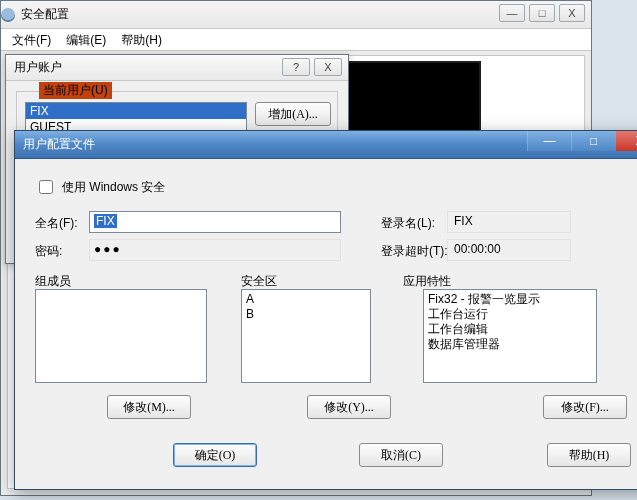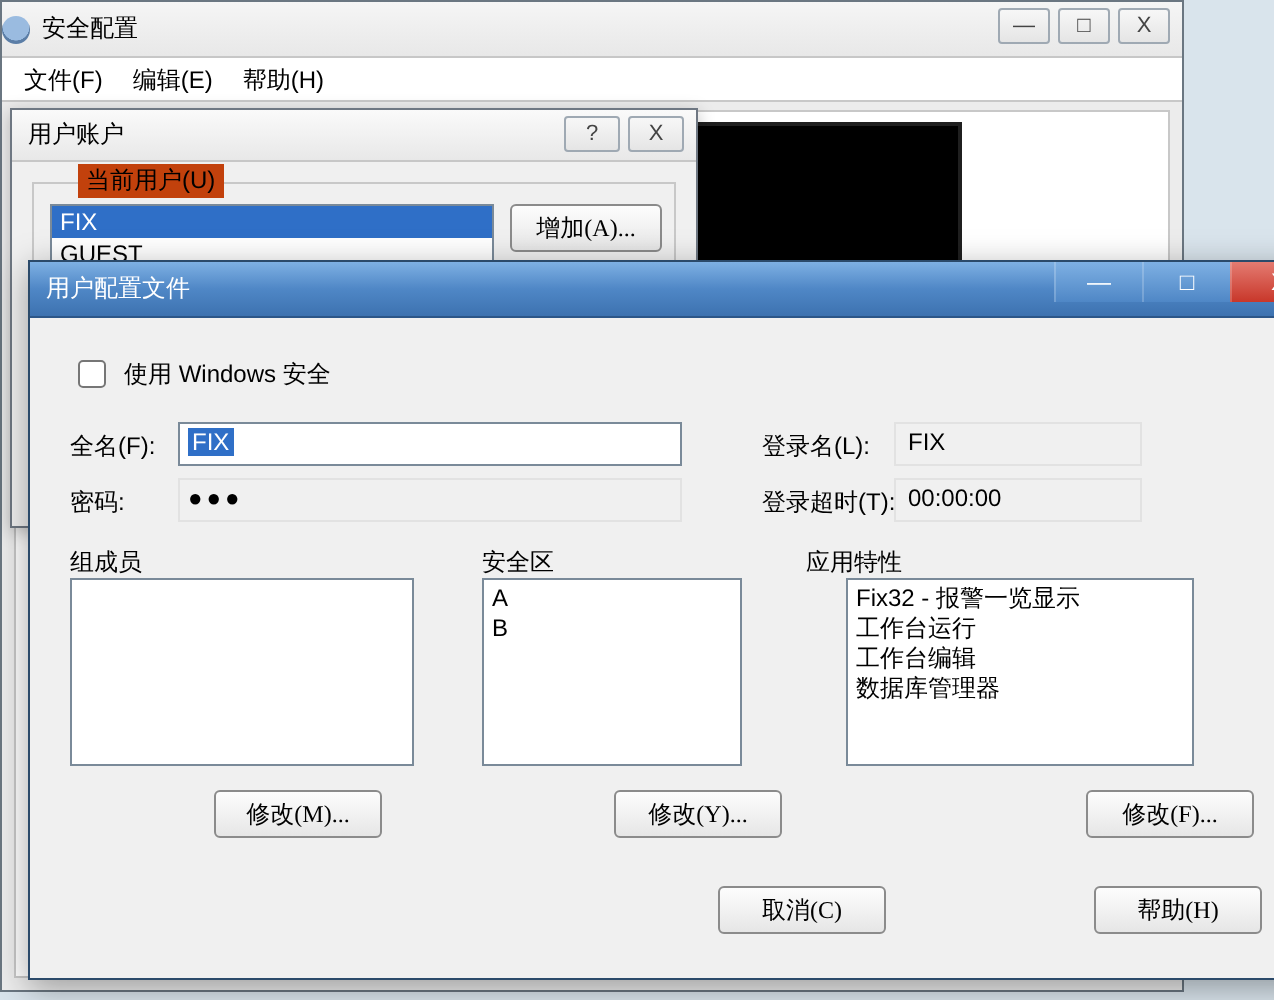--- a/index.html
+++ b/index.html
@@ -194,16 +194,17 @@
       <div>Fix32 - 报警一览显示</div>
       <div>工作台运行</div>
       <div>工作台编辑</div>
       <div>数据库管理器</div>
     </div>
 
     <button class="btn mod1">修改(M)...</button>
     <button class="btn mod2">修改(Y)...</button>
     <button class="btn mod3">修改(F)...</button>
 
+    <button class="btn ok">确定(O)</button>
     <button class="btn cancel">取消(C)</button>
     <button class="btn help">帮助(H)</button>
   </div>
 </div>
 
 </body></html>

